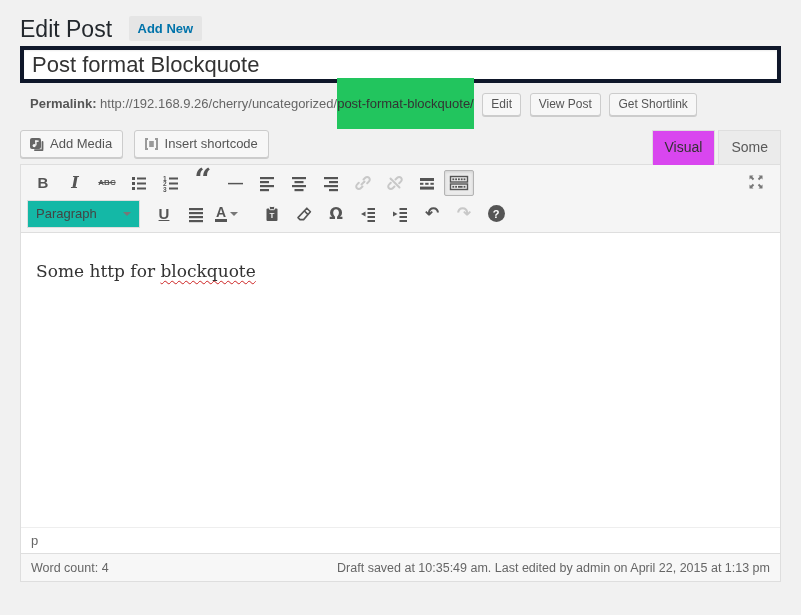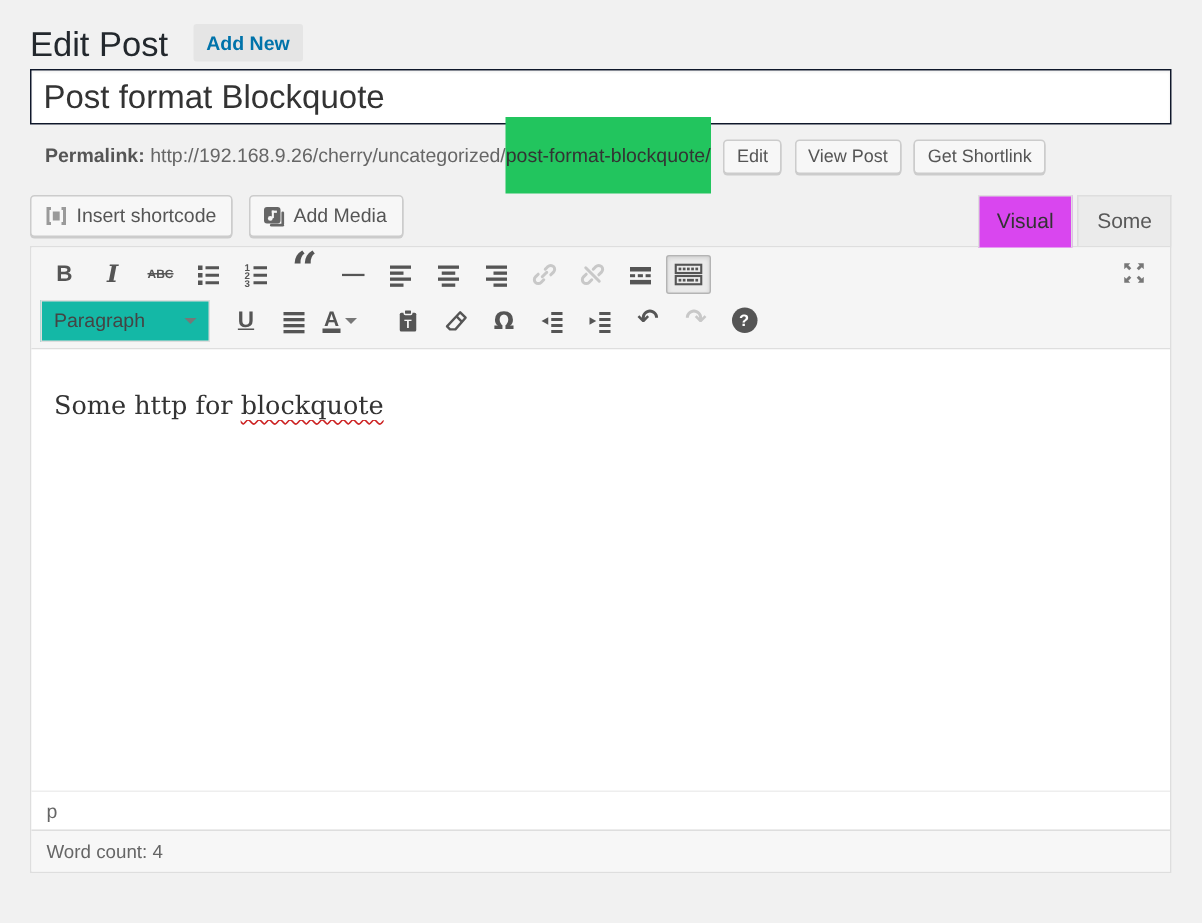--- a/index.html
+++ b/index.html
@@ -18,21 +18,21 @@
   .add-new-btn {
     display: inline-block; margin-left: 12px; padding: 5px 9px;
     background: #e5e5e5; color: #0073aa; font-size: 13px; font-weight: 600;
     border: none; border-radius: 2px; cursor: pointer; vertical-align: 4px;
   }
 
   
   .title-input {
     width: 100%; height: 37px; margin-top: 2px; padding: 3px 8px;
     font-family: "Liberation Sans", sans-serif; font-size: 22px; color: #333;
-    background: #fff; border: 1px solid #0f172a; border-radius: 0;
+    background: #fff; border: 4px solid #0f172a; border-radius: 0;
     box-shadow: inset 0 1px 2px rgba(0,0,0,0.07); outline: none;
   }
 
   
   .permalink-row { margin: 9px 0 0 2px; padding-left: 8px; font-size: 13px; color: #666; line-height: 24px; }
   .permalink-label { font-weight: 700; color: #555; }
   .permalink-slug { background: #22c55e; color: #333; padding: 18px 0; }
   .small-btn {
     display: inline-block; margin-left: 5px; padding: 2px 8px;
     background: #f7f7f7; border: 1px solid #ccc; border-radius: 3px;
@@ -126,37 +126,37 @@
     <span>http://192.168.9.26/cherry/uncategorized/</span><span class="permalink-slug">post-format-blockquote/</span>
     <button class="small-btn">Edit</button>
     <button class="small-btn">View Post</button>
     <button class="small-btn">Get Shortlink</button>
   </div>
 
   
   <div class="editor-top">
     <div class="media-buttons">
       <button class="media-btn">
-        <svg width="17" height="16" viewBox="0 0 17 16">
-          <path d="M5 2 H2 V14 H5 V12 H4 V4 H5 Z" fill="#9a9a9a"></path>
-          <path d="M12 2 H15 V14 H12 V12 H13 V4 H12 Z" fill="#9a9a9a"></path>
-          <rect x="6.2" y="5" width="4.6" height="6" fill="#9a9a9a"></rect>
-        </svg>
-        <span>Insert shortcode</span>
-      </button>
-      <button class="media-btn">
         <svg width="16" height="16" viewBox="0 0 16 16">
           <rect x="1" y="2" width="11" height="11" rx="2" fill="#666"></rect>
           <circle cx="5.2" cy="9.6" r="1.6" fill="#f7f7f7"></circle>
           <rect x="6.2" y="4.4" width="1.4" height="5" fill="#f7f7f7"></rect>
           <rect x="6.2" y="4.4" width="3.4" height="1.5" fill="#f7f7f7"></rect>
           <rect x="12.6" y="5" width="1.8" height="9" rx="0.9" fill="#666"></rect>
           <rect x="5" y="13.2" width="9.4" height="1.8" rx="0.9" fill="#666"></rect>
         </svg>
         <span>Add Media</span>
+      </button>
+      <button class="media-btn">
+        <svg width="17" height="16" viewBox="0 0 17 16">
+          <path d="M5 2 H2 V14 H5 V12 H4 V4 H5 Z" fill="#9a9a9a"></path>
+          <path d="M12 2 H15 V14 H12 V12 H13 V4 H12 Z" fill="#9a9a9a"></path>
+          <rect x="6.2" y="5" width="4.6" height="6" fill="#9a9a9a"></rect>
+        </svg>
+        <span>Insert shortcode</span>
       </button>
     </div>
     <div class="editor-tabs">
       <div class="editor-tab active">Visual</div>
       <div class="editor-tab inactive">Some</div>
     </div>
   </div>
 
   
   <div class="editor-box">
@@ -346,16 +346,17 @@
 
     <div class="path-row">
       <span class="path-item">p</span>
     </div>
 
     <div class="wordcount-row">
       <span>
         <span>Word count:</span>
         <span>4</span>
       </span>
+      <span>Draft saved at 10:35:49 am. Last edited by admin on April 22, 2015 at 1:13 pm</span>
     </div>
   </div>
 
 </div>
 
 </body></html>

